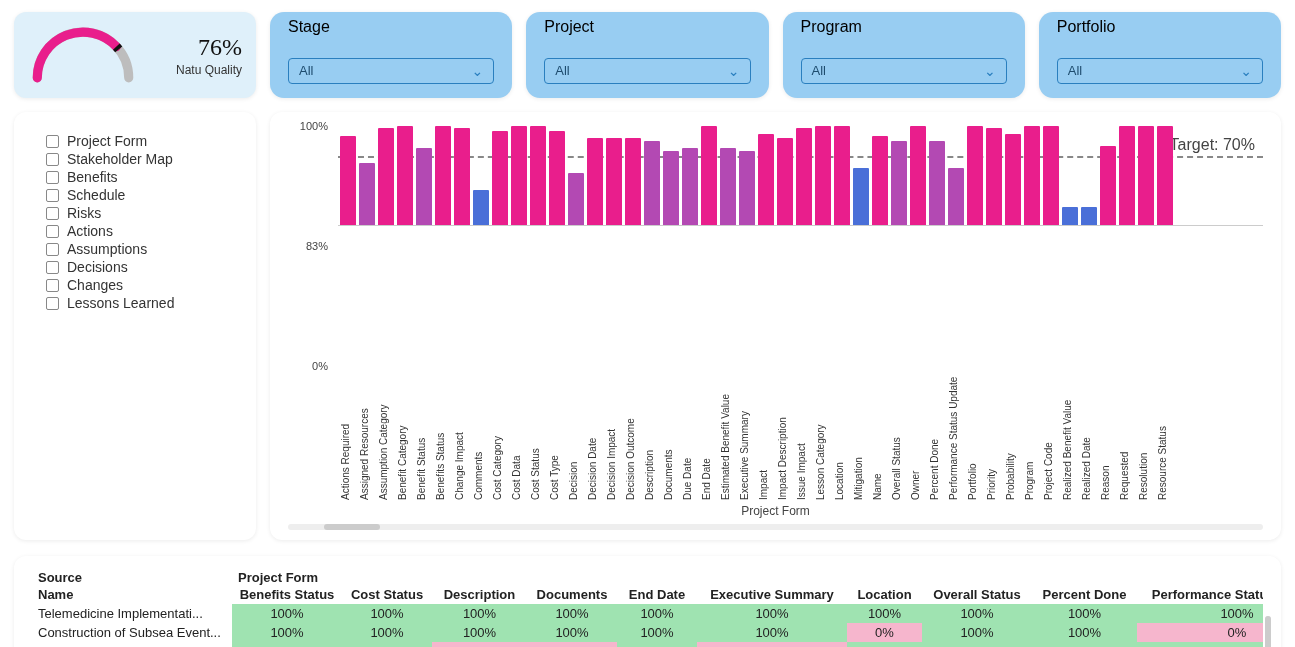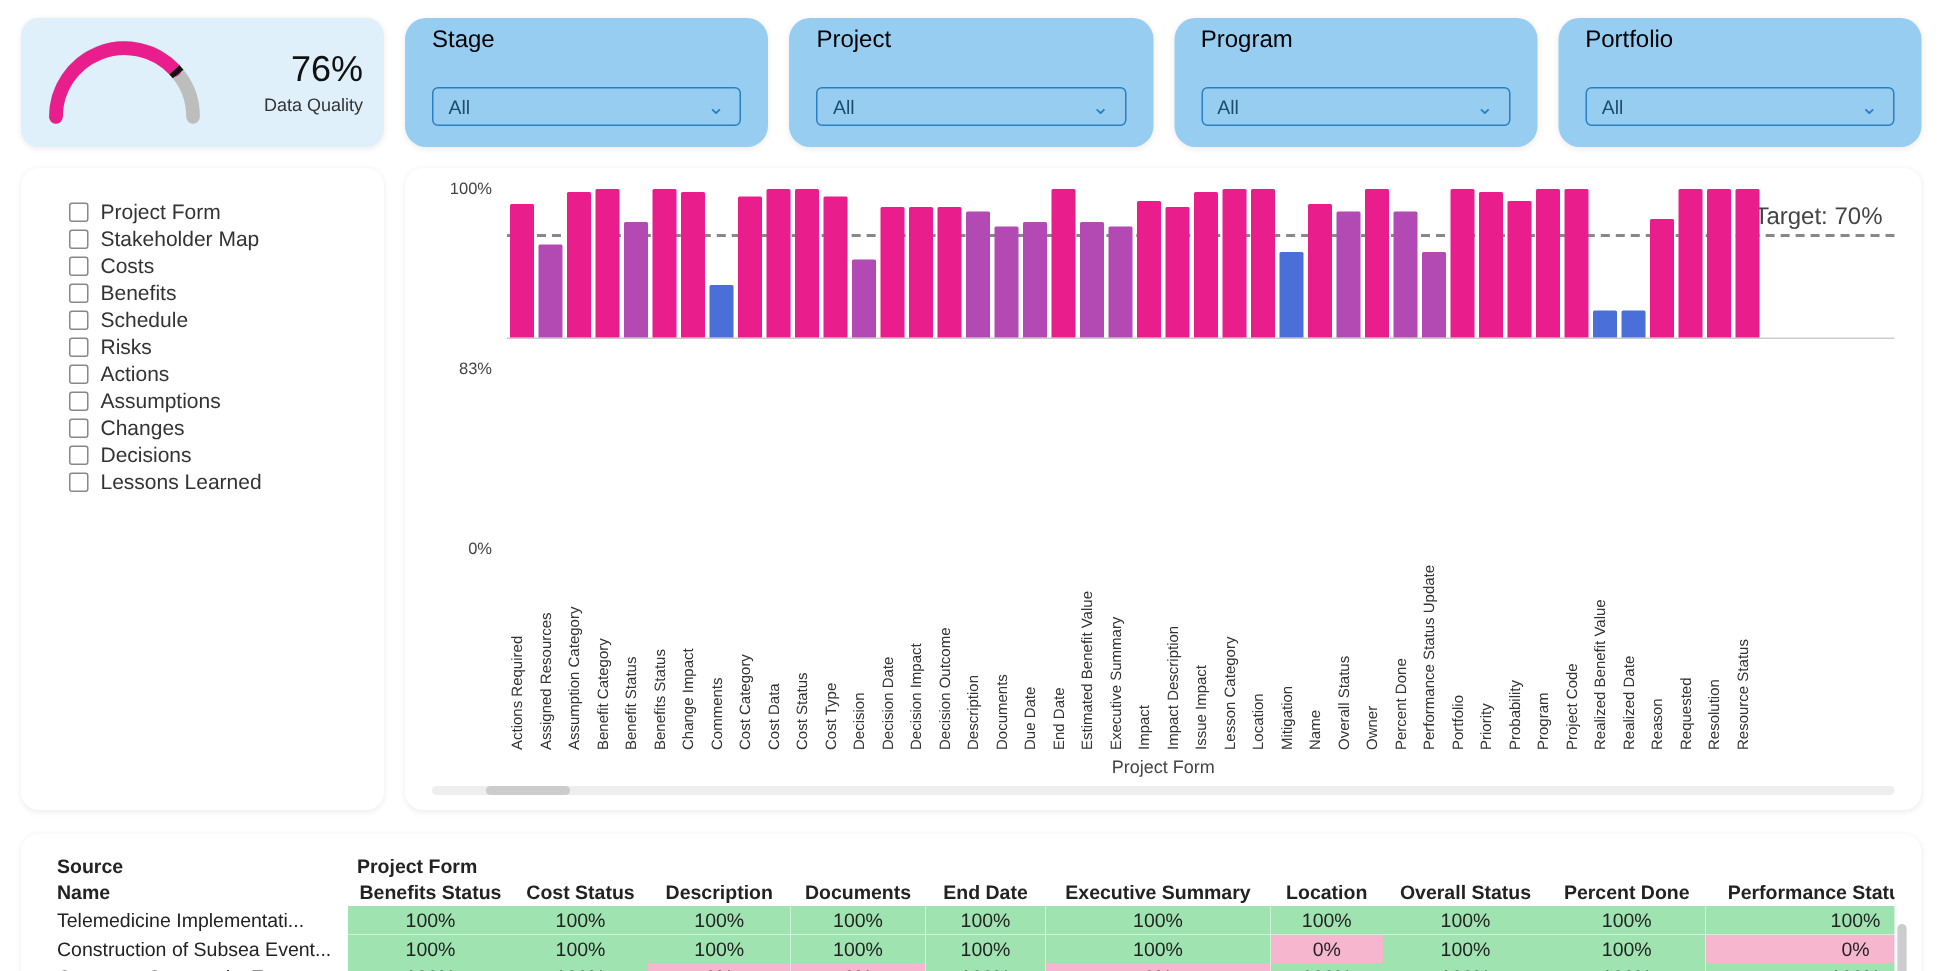--- a/index.html
+++ b/index.html
@@ -23,40 +23,40 @@
     width: 242px;
     height: 86px;
     background: #dff0fa;
     display: flex;
     align-items: center;
     padding: 8px 14px;
     gap: 8px;
   }
   .gauge-wrap { width: 110px; height: 64px; position: relative; }
   .kpi-text { text-align: right; flex: 1; }
-  .kpi-val { font-size: 24px; font-weight: 400; color: #111; }
+  .kpi-val { font-size: 24px; font-weight: 400; color: #111; font-family: Liberation Serif, serif; }
   .kpi-label { font-size: 12px; color: #333; margin-top: 2px; }
   .filter-card {
     flex: 1;
     background: #98cdf2;
     border-radius: 14px;
     padding: 6px 18px 14px 18px;
     display: flex;
     flex-direction: column;
     justify-content: space-between;
   }
   .filter-title { font-size: 16px; color: #000; margin-bottom: 4px; }
   .dropdown {
     background: #98cdf2;
     border: 1px solid #2a7fbf;
     border-radius: 4px;
     padding: 4px 10px;
     display: flex;
     justify-content: space-between;
-    align-items: center;
+    align-items: flex-start;
     cursor: pointer;
     color: #1e4c6e;
   }
   .chev { font-size: 14px; color: #2a7fbf; }
   .mid-row {
     display: flex;
     gap: 14px;
     padding: 8px 14px;
   }
   .ds-card {
@@ -174,21 +174,21 @@
   <div class="card kpi-card">
     <div class="gauge-wrap">
       <svg viewBox="0 0 120 70" width="110" height="64">
         <path d="M10 60 A50 50 0 0 1 110 60" stroke="#bdbdbd" stroke-width="10" fill="none" stroke-linecap="round"></path>
         <path id="gauge-fg" d="M10 59.99999999999999 A50 50 0 0 1 96.44843137107057 25.77264470356556" stroke="#e91e8c" stroke-width="10" fill="none" stroke-linecap="round"></path>
         <path id="gauge-tip" d="M96.44843137107057 25.77264470356556 A50 50 0 0 1 99.06712720662577 28.79487907696365" stroke="#111" stroke-width="10" fill="none"></path>
       </svg>
     </div>
     <div class="kpi-text">
       <div class="kpi-val">76%</div>
-      <div class="kpi-label">Data Quality</div>
+      <div class="kpi-label">Natu Quality</div>
     </div>
   </div>
   <div id="filters-host" style="display:contents"><div class="filter-card card">
     <div class="filter-title">Stage</div>
     <div class="dropdown">
       <span>All</span>
       <span class="chev">⌄</span>
     </div>
       </div><div class="filter-card card">
     <div class="filter-title">Project</div>
@@ -217,49 +217,45 @@
         <div class="ds-item">
           <span class="checkbox"></span>
     <span>Project Form</span>
         </div>
         <div class="ds-item">
           <span class="checkbox"></span>
     <span>Stakeholder Map</span>
         </div>
         <div class="ds-item">
           <span class="checkbox"></span>
-    <span>Costs</span>
-        </div>
-        <div class="ds-item">
-          <span class="checkbox"></span>
     <span>Benefits</span>
         </div>
         <div class="ds-item">
           <span class="checkbox"></span>
     <span>Schedule</span>
         </div>
         <div class="ds-item">
           <span class="checkbox"></span>
     <span>Risks</span>
         </div>
         <div class="ds-item">
           <span class="checkbox"></span>
     <span>Actions</span>
         </div>
         <div class="ds-item">
           <span class="checkbox"></span>
     <span>Assumptions</span>
         </div>
         <div class="ds-item">
           <span class="checkbox"></span>
+    <span>Decisions</span>
+        </div>
+        <div class="ds-item">
+          <span class="checkbox"></span>
     <span>Changes</span>
-        </div>
-        <div class="ds-item">
-          <span class="checkbox"></span>
-    <span>Decisions</span>
         </div>
         <div class="ds-item">
           <span class="checkbox"></span>
     <span>Lessons Learned</span>
         </div>
       </div>
   </div>
   <div class="card chart-card">
     <div class="chart-area">
       <div class="yaxis">

